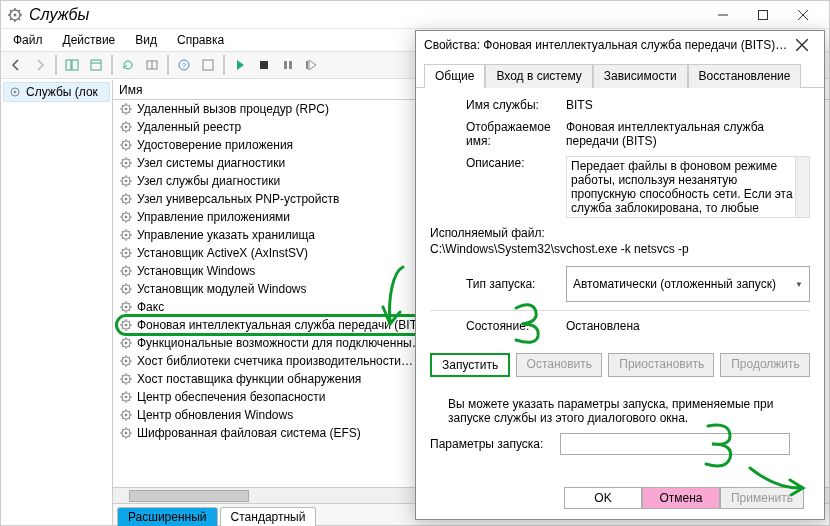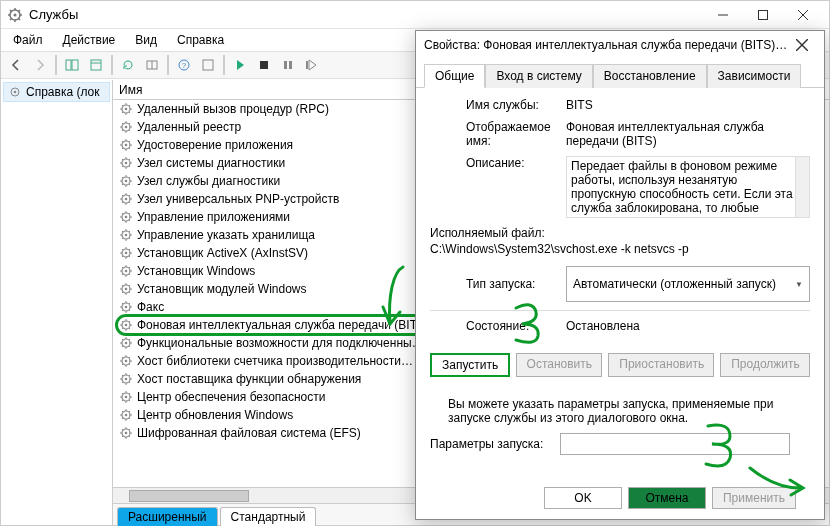--- a/index.html
+++ b/index.html
@@ -2,21 +2,21 @@
 <html><head>
 <meta charset="utf-8">
 <style>
 * { box-sizing: border-box; margin: 0; padding: 0; font-family: "Segoe UI", Tahoma, sans-serif; }
 body { width: 830px; height: 526px; background: #fff; position: relative; overflow: hidden; font-size: 12px; color: #000; }
 
 
 .main-window { position: absolute; left: 0; top: 0; width: 830px; height: 526px; border: 1px solid #ccc; }
 .titlebar { height: 28px; display: flex; align-items: center; padding: 0 6px; background: #fff; border-bottom: 1px solid #e5e5e5; }
 .titlebar .title-icon { width: 16px; height: 16px; margin-right: 6px; }
-.titlebar .title-text { flex: 1; font-size: 13px; }
+.titlebar .title-text { flex: 1; font-size: 16px; font-style: italic; }
 .win-controls { display: flex; gap: 0; }
 .win-btn { width: 40px; height: 24px; display: flex; align-items: center; justify-content: center; color: #555; }
 .win-btn svg { width: 10px; height: 10px; }
 
 .menubar { height: 22px; display: flex; align-items: center; padding: 0 4px; gap: 4px; font-size: 12px; }
 .menubar span { padding: 2px 8px; }
 
 .toolbar { height: 28px; display: flex; align-items: center; padding: 0 4px; gap: 2px; border-top: 1px solid #e0e0e0; border-bottom: 1px solid #e0e0e0; background: #f7f7f7; }
 .tbbtn { width: 22px; height: 22px; display: flex; align-items: center; justify-content: center; border: 1px solid transparent; }
 .tbbtn.sep { width: 1px; height: 20px; background: #ccc; margin: 0 2px; }
@@ -62,21 +62,21 @@
 
 hr.sep { border: none; border-top: 1px solid #ddd; margin: 8px 0; }
 
 .btn-row { display: flex; gap: 6px; margin: 20px 0; }
 .btn { padding: 3px 10px; border: 1px solid #adadad; background: #e1e1e1; font-size: 12px; min-width: 78px; text-align: center; }
 .btn.primary { border: 2px solid #0c9b2a; background: #fff; }
 .btn.disabled { color: #999; background: #efefef; }
 
 .param-input { width: 230px; height: 22px; border: 1px solid #aaa; }
 
-.dlg-footer { position: absolute; bottom: 10px; right: 28px; display: flex; gap: 6px; }
+.dlg-footer { position: absolute; bottom: 10px; right: 20px; display: flex; }
 
 
 .annot { position: absolute; pointer-events: none; }
 .annot svg { overflow: visible; }
 .annot-stroke { stroke: #0c9b2a; stroke-width: 3; fill: none; stroke-linecap: round; }
 </style>
 </head>
 <body>
 
 <div class="main-window">
@@ -187,21 +187,21 @@
       </div>
   </div>
 
   <div class="client">
     <div class="left-pane">
       <div class="node">
         <svg class="gear-icon" viewBox="0 0 14 14">
             <circle cx="7" cy="7" r="4" fill="none" stroke="#888"></circle>
             <circle cx="7" cy="7" r="1.3" fill="#888"></circle>
           </svg>
-        <span>Справка (лок</span>
+        <span>Службы (лок</span>
       </div>
     </div>
     <div class="right-pane">
       <div class="list-header">
           <span>Имя</span>
         </div>
       <div class="list-body" id="list-body">
           <div class="list-item">
             <svg class="gear-icon" viewBox="0 0 14 14">
               <circle cx="7" cy="7" r="4" fill="none" stroke="#888" stroke-width="1.2"></circle>
@@ -372,22 +372,22 @@
     <span class="t">Свойства: Фоновая интеллектуальная служба передачи (BITS) (...</span>
     <div class="dlg-close">
         <svg width="12" height="12" viewBox="0 0 10 10">
           <path d="M0 0l10 10M10 0L0 10" stroke="#333" stroke-width="1.2"></path>
         </svg>
       </div>
   </div>
   <div class="dlg-tabs">
     <div class="dlg-tab active">Общие</div>
     <div class="dlg-tab">Вход в систему</div>
+    <div class="dlg-tab">Зависимости</div>
     <div class="dlg-tab">Восстановление</div>
-    <div class="dlg-tab">Зависимости</div>
   </div>
   <div class="dlg-body">
     <div class="row">
       <div class="lbl">Имя службы:</div>
       <div class="val">BITS</div>
     </div>
     <div class="row">
       <div class="lbl">Отображаемое имя:</div>
       <div class="val">Фоновая интеллектуальная служба передачи (BITS)</div>
     </div>
@@ -419,21 +419,21 @@
       <div class="btn disabled">Продолжить</div>
     </div>
     <div style="margin:8px 18px">Вы можете указать параметры запуска, применяемые при запуске службы из этого диалогового окна.</div>
     <div class="row" style="align-items:center">
       <div style="width:130px">Параметры запуска:</div>
       <input class="param-input" style="">
     </div>
   </div>
   <div class="dlg-footer">
     <div class="btn" style="background:#fff">OK</div>
-    <div class="btn" style="background:#15803d">Отмена</div>
+    <div class="btn" style="background:#f9a8d4">Отмена</div>
     <div class="btn disabled">Применить</div>
   </div>
 </div>
 
 <div class="annot" style="left:378px; top:262px;">
   <svg width="40" height="80">
       <path class="annot-stroke" d="M25 5 C15 10 10 35 12 60 M5 45 L12 62 L22 50"></path>
     </svg>
 </div>
 <div class="annot" style="left:508px; top:300px;">

